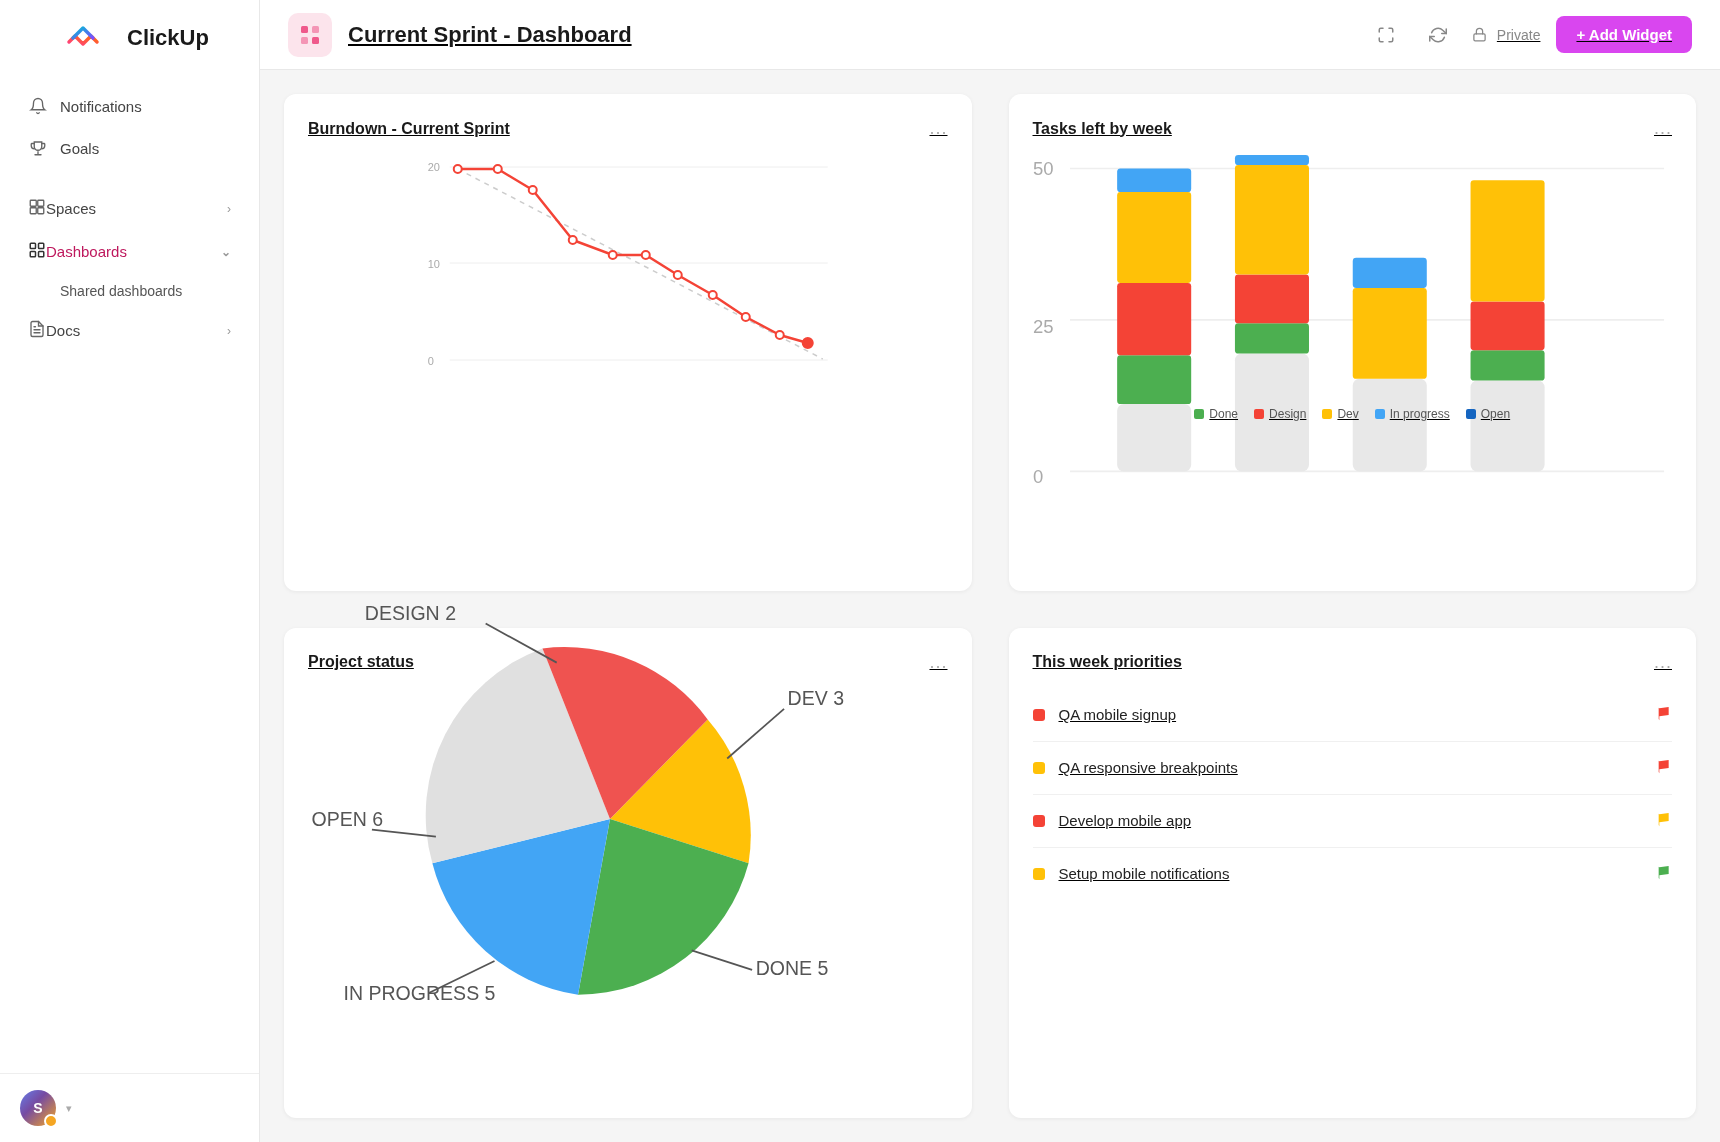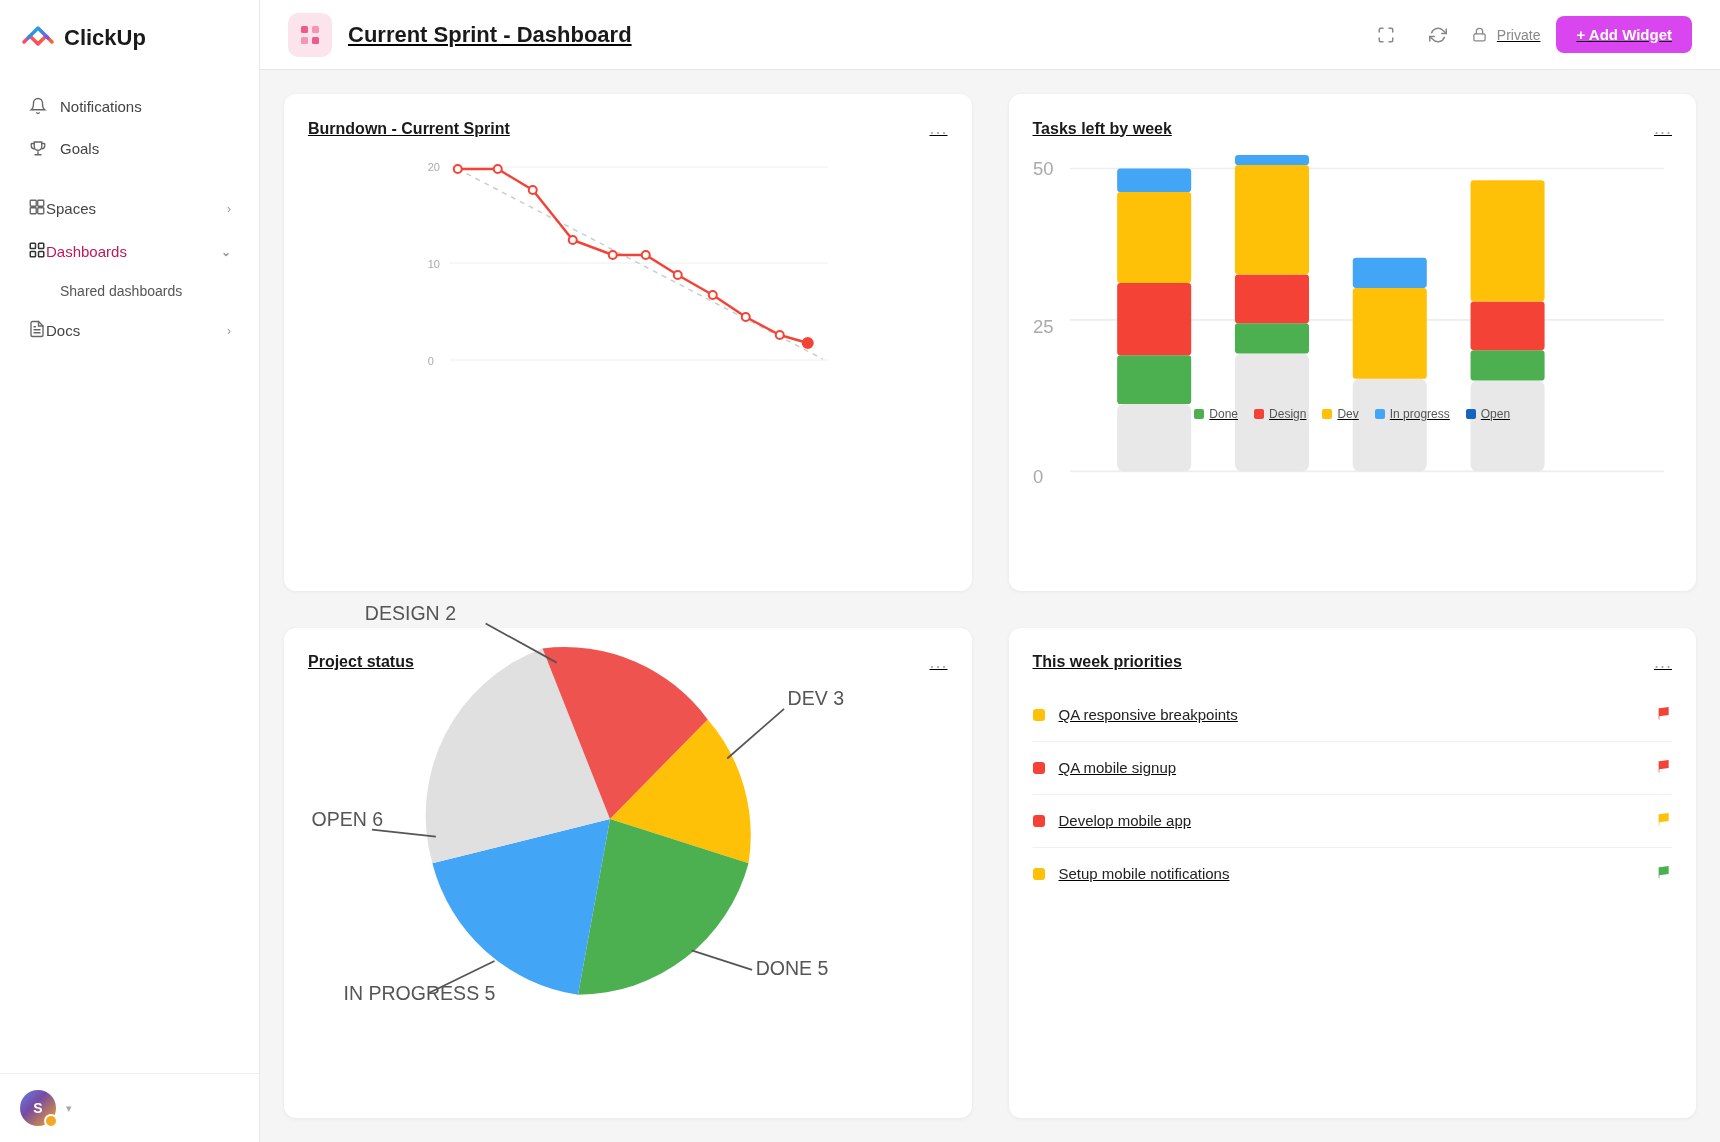--- a/index.html
+++ b/index.html
@@ -13,21 +13,22 @@
       border-right: 1px solid #e8e8e8;
       display: flex;
       flex-direction: column;
       padding: 0;
       height: 100%;
     }
     .sidebar-logo {
       display: flex;
       align-items: center;
       padding: 20px 20px;
-      gap: 8px;
+      gap: 26px;
+      margin-left: 45px;
     }
     .logo-icon {
       width: 36px;
       height: 36px;
     }
     .logo-text {
       font-size: 22px;
       font-weight: 700;
       color: #1a1a1a;
     }
@@ -530,32 +531,32 @@
     </div>
 
     <div class="widget-card">
       <div class="widget-header">
         <span class="widget-title">This week priorities</span>
         <span class="widget-menu">...</span>
       </div>
       <div class="priority-list">
 
         <div class="priority-item">
-          <div class="priority-dot" style="background:#FFC107;"></div>
-          <span class="priority-label">QA responsive breakpoints</span>
+          <div class="priority-dot" style="background:#F44336;"></div>
+          <span class="priority-label">QA mobile signup</span>
           <span class="priority-flag" style="color:#F44336;">
             <svg width="16" height="16" viewBox="0 0 24 24" fill="#F44336">
                 <path d="M4 21V4l1 1 14-2v12l-14 2v6z"></path>
               </svg>
           </span>
         </div>
 
         <div class="priority-item">
-          <div class="priority-dot" style="background:#F44336;"></div>
-          <span class="priority-label">QA mobile signup</span>
+          <div class="priority-dot" style="background:#FFC107;"></div>
+          <span class="priority-label">QA responsive breakpoints</span>
           <span class="priority-flag" style="color:#F44336;">
             <svg width="16" height="16" viewBox="0 0 24 24" fill="#F44336">
                 <path d="M4 21V4l1 1 14-2v12l-14 2v6z"></path>
               </svg>
           </span>
         </div>
 
         <div class="priority-item">
           <div class="priority-dot" style="background:#F44336;"></div>
           <span class="priority-label">Develop mobile app</span>

